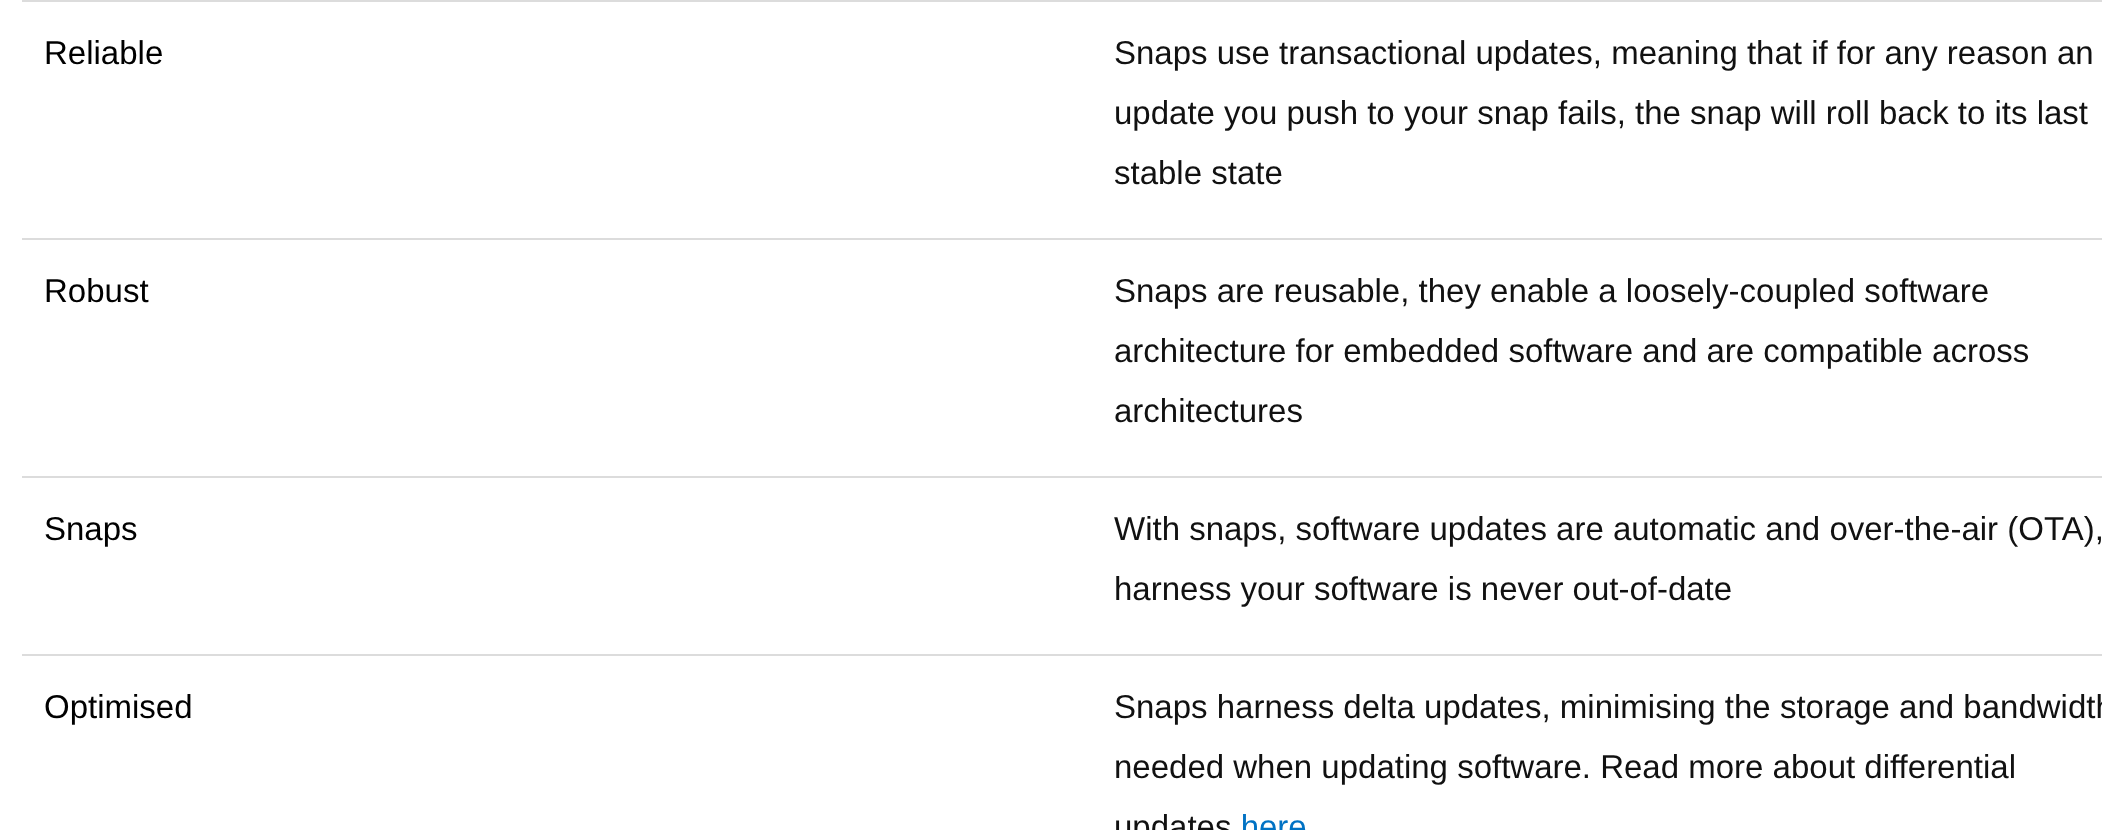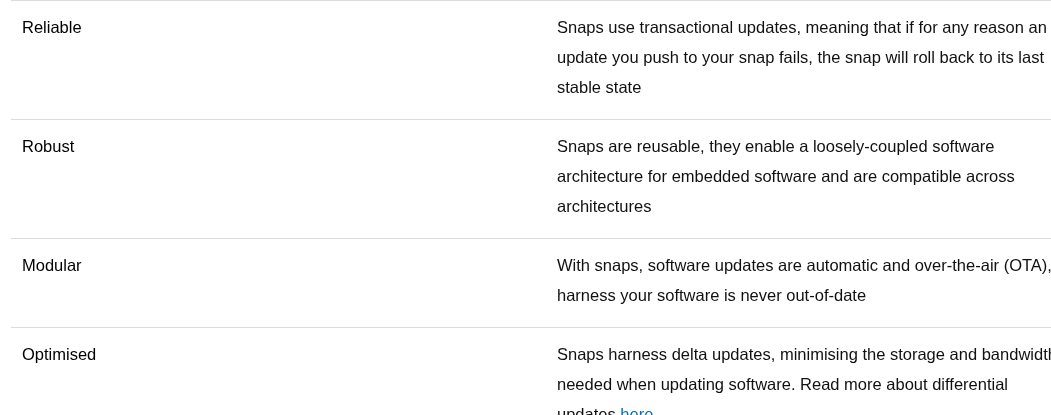--- a/index.html
+++ b/index.html
@@ -74,21 +74,21 @@
       <td class="feature-name-cell">
         <span>Robust</span>
       </td>
       <td class="feature-desc-cell">
         <span>Snaps are reusable, they enable a loosely-coupled software architecture for embedded software and are compatible across architectures</span>
       </td>
     </tr>
 
     <tr class="feature-row" style="border-top-color: rgb(220, 220, 220);">
       <td class="feature-name-cell">
-        <span>Modular</span>
+        <span>Snaps</span>
       </td>
       <td class="feature-desc-cell">
         <span>With snaps, software updates are automatic and over-the-air (OTA), harness your software is never out-of-date</span>
       </td>
     </tr>
 
     <tr class="feature-row row-tall" style="border-top-color: rgb(220, 220, 220);">
       <td class="feature-name-cell">
         <span>Optimised</span>
       </td>

